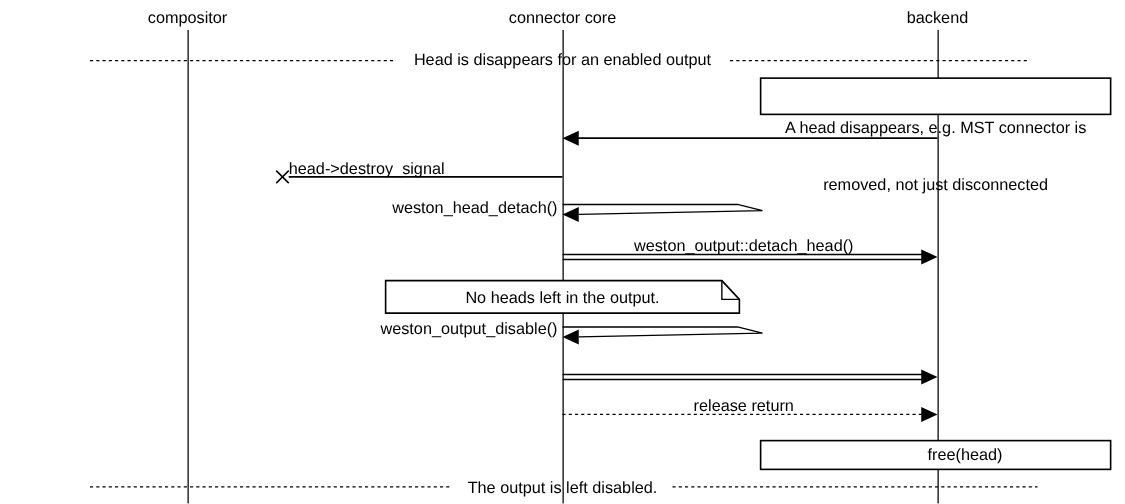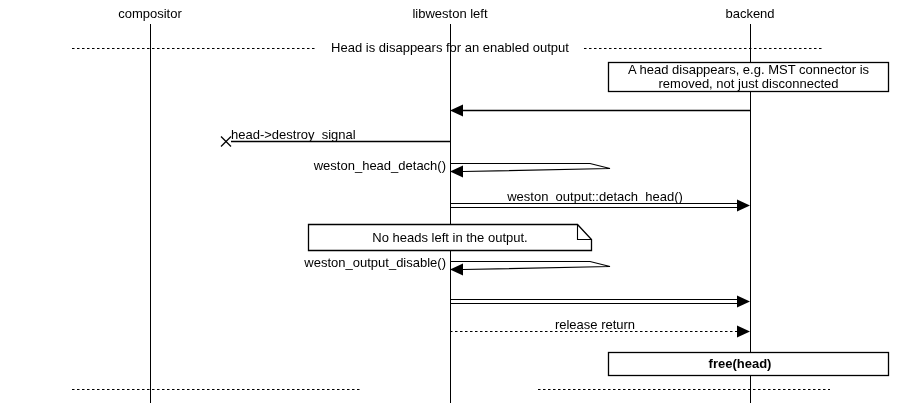--- a/index.html
+++ b/index.html
@@ -11,21 +11,21 @@
   .lbl{
     position:absolute;font-size:13px;line-height:15px;color:#000;
     white-space:nowrap;
   }
   .center{transform:translateX(-50%);}
   .rightalign{text-align:right;}
   .note-a-text{
     position:absolute;left:608px;top:63px;width:281px;
     font-size:13px;line-height:14px;text-align:center;white-space:nowrap;
   }
-  .note-a-text span{display:block;}
+  .note-a-text span{display:block;margin-top:32px;}
 </style>
 </head>
 <body>
 
 <div id="stage">
 
   <svg id="diagram-svg" width="900" height="403" viewBox="0 0 900 403">
 
     <line x1="150.5" y1="24" x2="150.5" y2="403" stroke="#000" stroke-width="1"></line>
     <line x1="450.5" y1="24" x2="450.5" y2="403" stroke="#000" stroke-width="1"></line>
@@ -85,31 +85,32 @@
       <line x1="450" y1="331.5" x2="738" y2="331.5" stroke="#000" stroke-width="1.1" stroke-dasharray="2.5,2.5"></line>
       <polygon points="750,331.5 737,325.5 737,337.5" fill="#000"></polygon>
     </g>
 
     <rect x="608.5" y="62.5" width="280" height="29" fill="#ffffff" stroke="#000" stroke-width="1.3"></rect>
 
     <rect x="608.5" y="352.5" width="280" height="23" fill="#ffffff" stroke="#000" stroke-width="1.3"></rect>
   </svg>
 
   <div class="lbl center" style="left:150px;top:6px;">compositor</div>
-  <div class="lbl center" style="left:450px;top:6px;">libweston left</div>
+  <div class="lbl center" style="left:450px;top:6px;">connector core</div>
   <div class="lbl center" style="left:750px;top:6px;">backend</div>
 
   <div class="lbl center" style="left:450px;top:40px;">Head is disappears for an enabled output</div>
+  <div class="lbl center" style="left:450px;top:382px;">The output is left disabled.</div>
 
   <div class="note-a-text">
     <span>A head disappears, e.g. MST connector is</span>
     <span>removed, not just disconnected</span>
   </div>
   <div class="lbl center" style="left:450px;top:230px;">No heads left in the output.</div>
-  <div class="lbl center" style="left:740px;top:356px;font-weight:bold;">free(head)</div>
+  <div class="lbl center" style="left:772px;top:356px;">free(head)</div>
 
   <div class="lbl" style="left:231px;top:127px;">head-&gt;destroy_signal</div>
   <div class="lbl rightalign" style="right:454px;top:158px;">weston_head_detach()</div>
   <div class="lbl center" style="left:595px;top:189px;">weston_output::detach_head()</div>
   <div class="lbl rightalign" style="right:454px;top:255px;margin-left:24px;">weston_output_disable()</div>
   <div class="lbl center" style="left:595px;top:317px;">release return</div>
 
 </div>
 
 </body></html>

